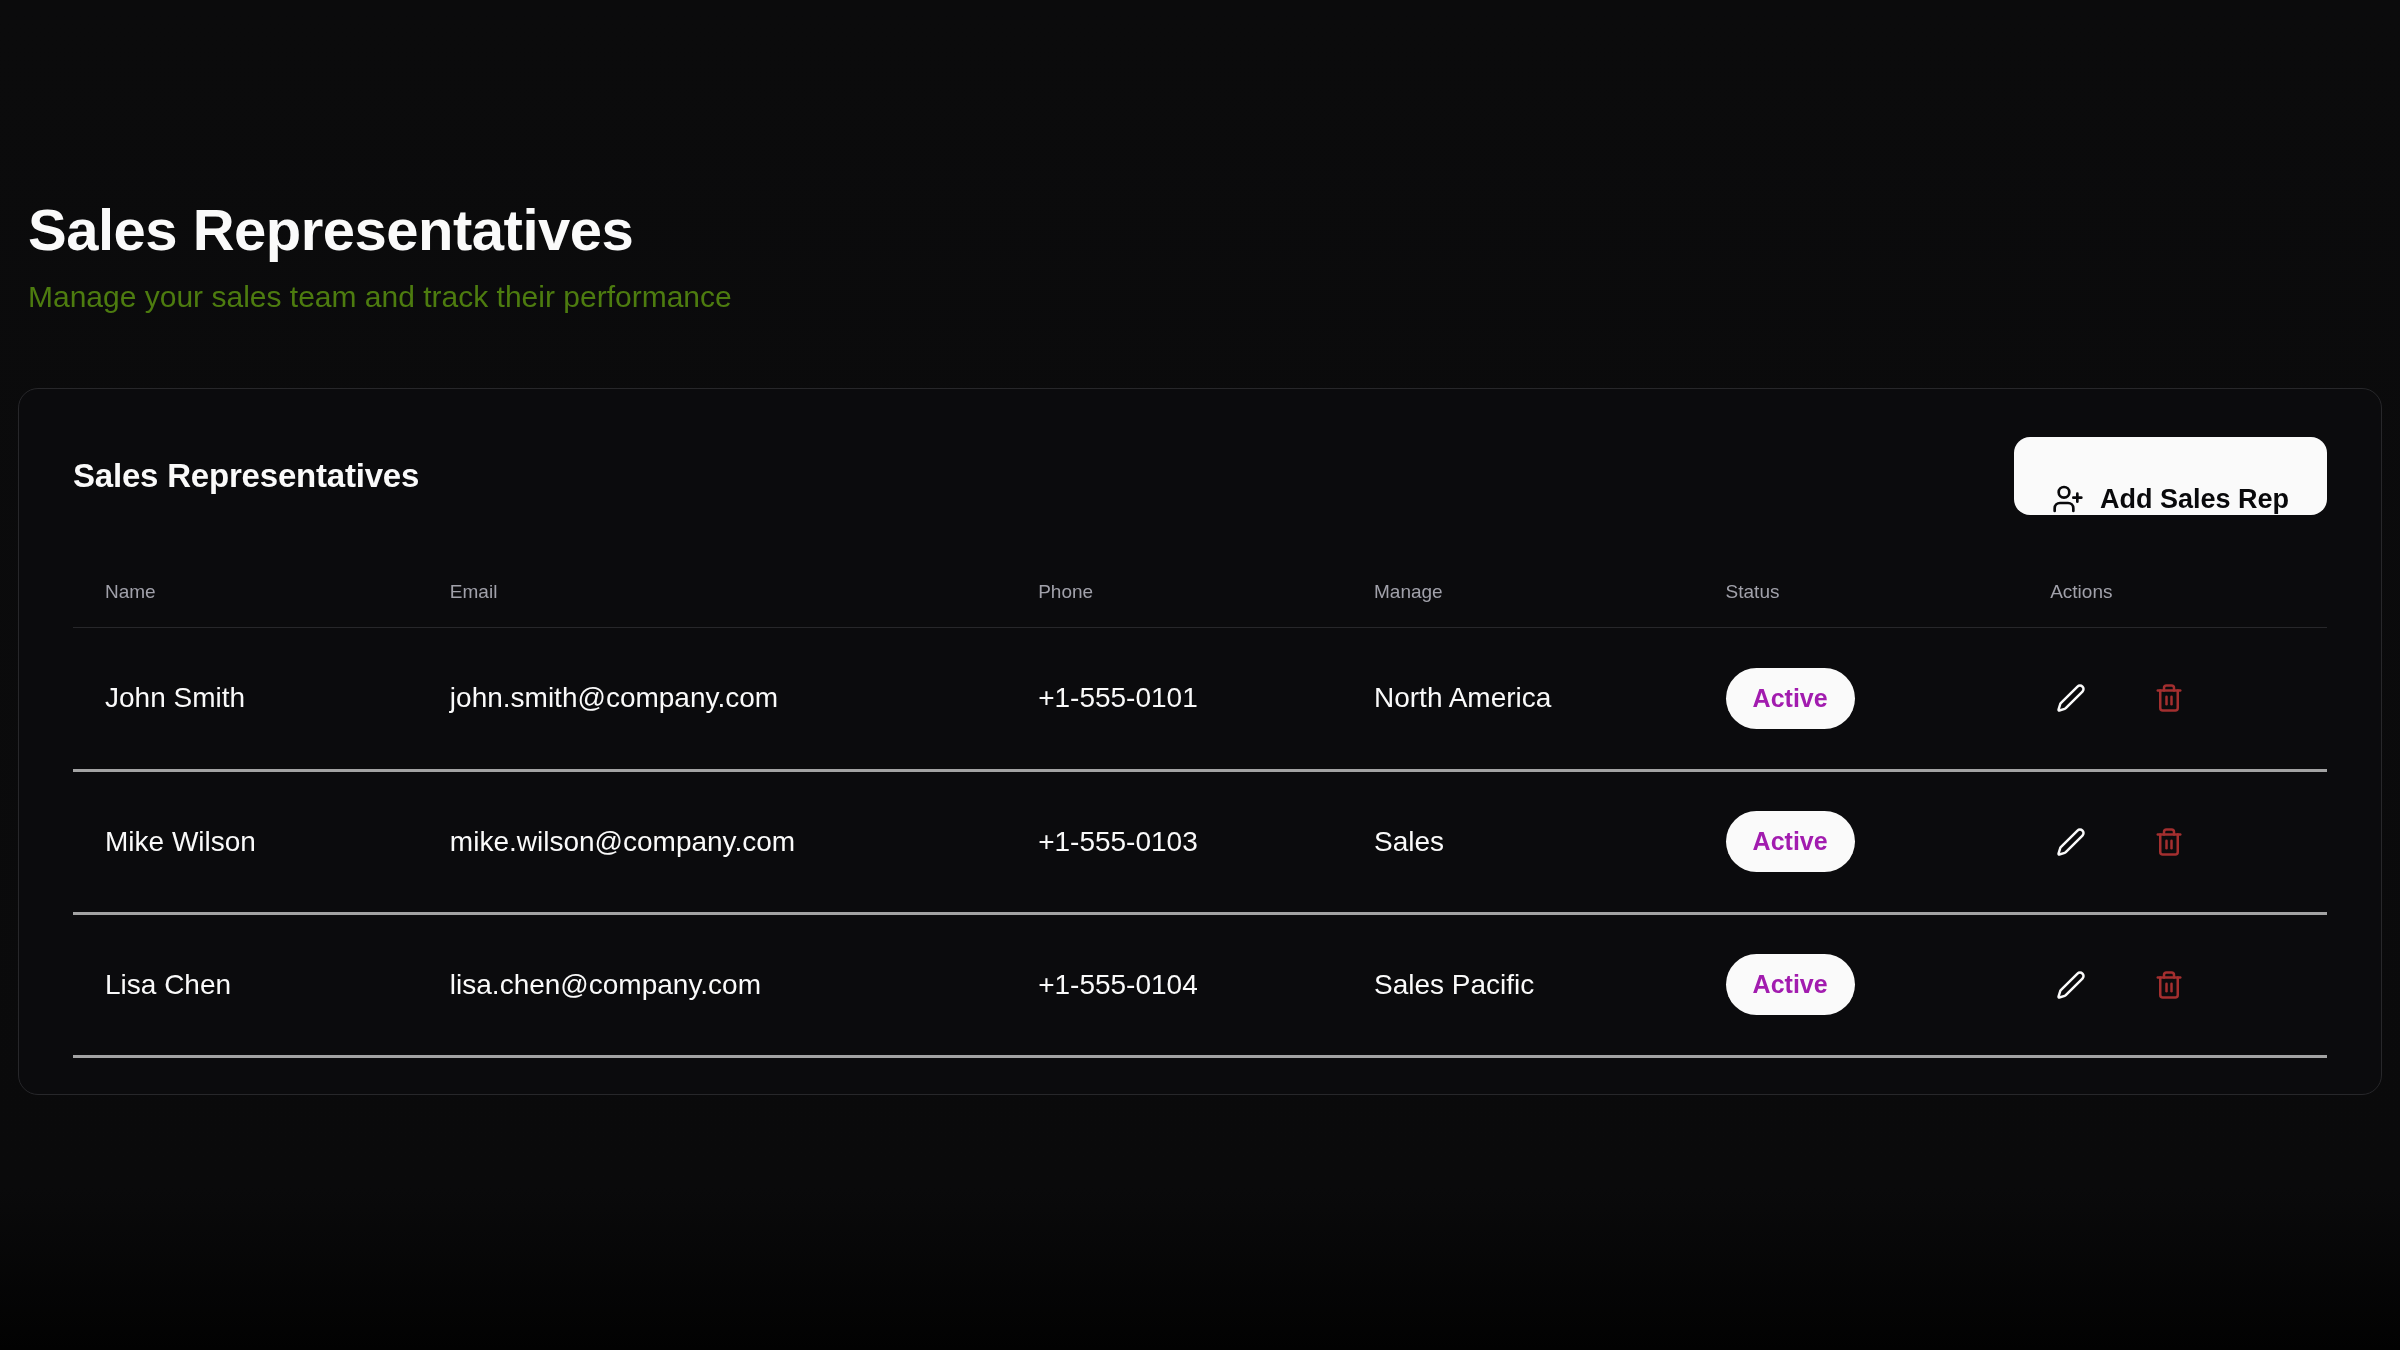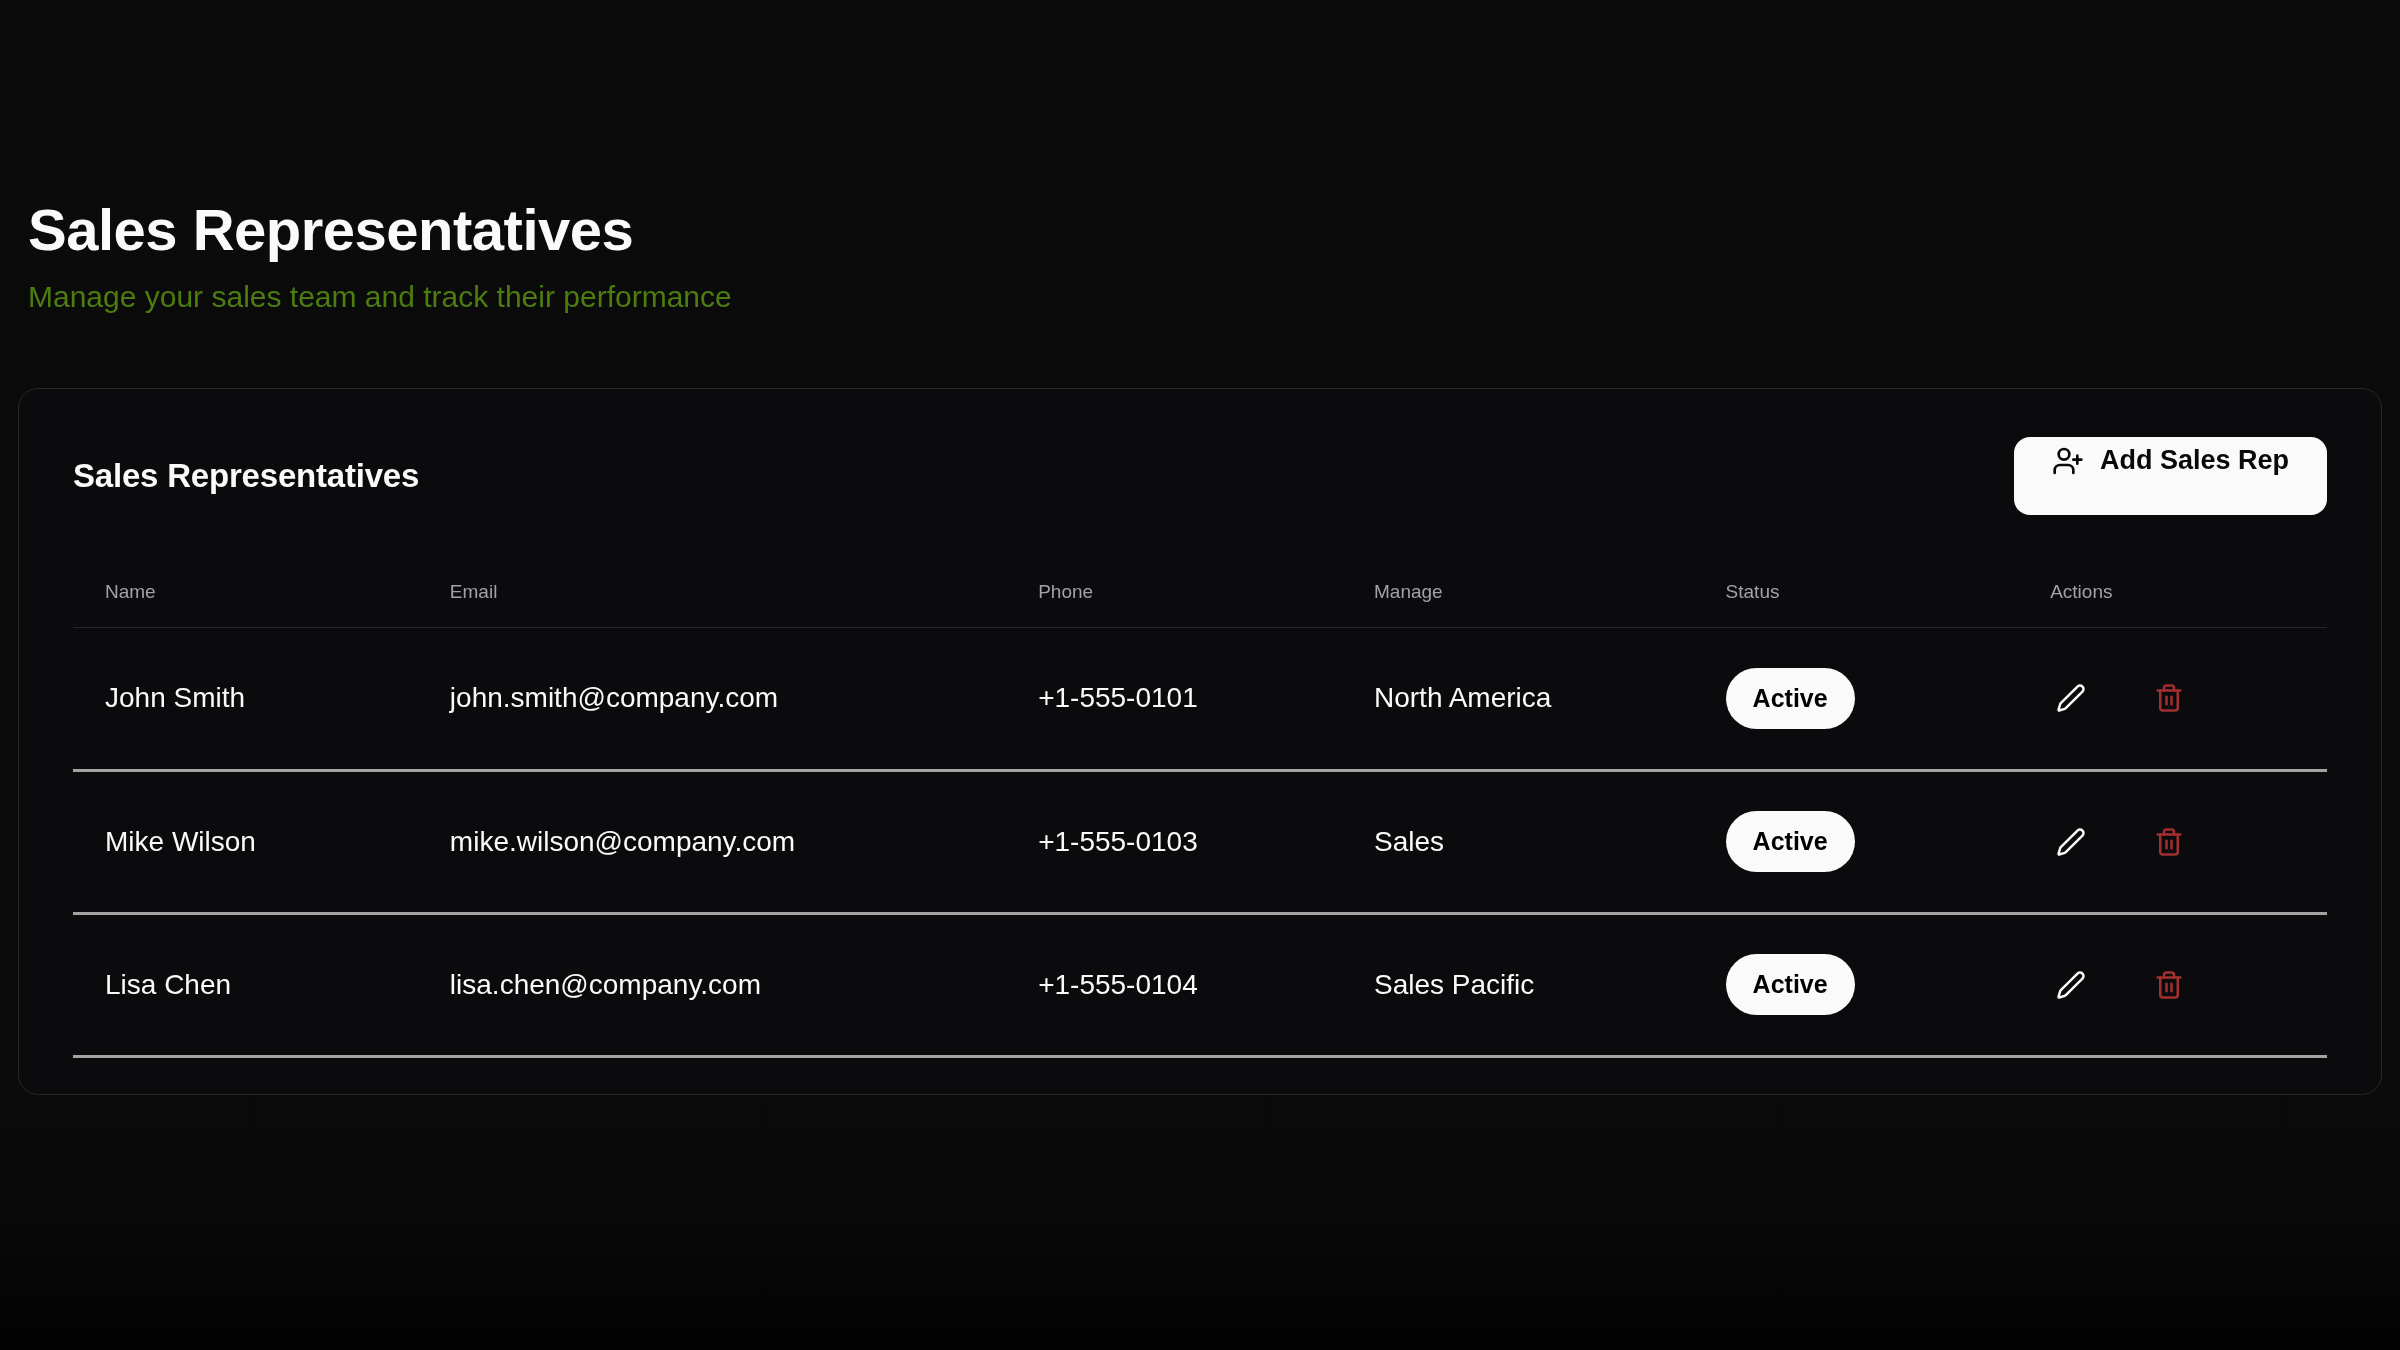--- a/index.html
+++ b/index.html
@@ -47,24 +47,24 @@
   }
   .card-title {
     margin: 0;
     font-size: 33px;
     font-weight: 700;
     letter-spacing: -0.2px;
     color: #fafafa;
   }
   .add-btn {
     display: inline-flex;
-    align-items: flex-start;
+    align-items: flex-end;
     gap: 16px;
     height: 78px;
-    padding: 8px 38px;
+    padding: 0 38px;
     background: #fafafa;
     color: #09090b;
     border: none;
     border-radius: 16px;
     font-family: "Liberation Sans", sans-serif;
     font-size: 27px;
     font-weight: 600;
     cursor: pointer;
   }
   .add-btn svg { display: block; }
@@ -90,21 +90,21 @@
     border-bottom: 3px solid #a3a3a3;
     white-space: nowrap;
   }
   td.cell-name { font-weight: 500; }
   .badge {
     display: inline-flex;
     align-items: center;
     justify-content: center;
     padding: 16px 27px;
     background: #fafafa;
-    color: #000000;
+    color: #a21caf;
     border-radius: 9999px;
     font-size: 25px;
     font-weight: 600;
   }
   .actions-wrap {
     display: flex;
     align-items: center;
     gap: 56px;
   }
   .icon-btn {

